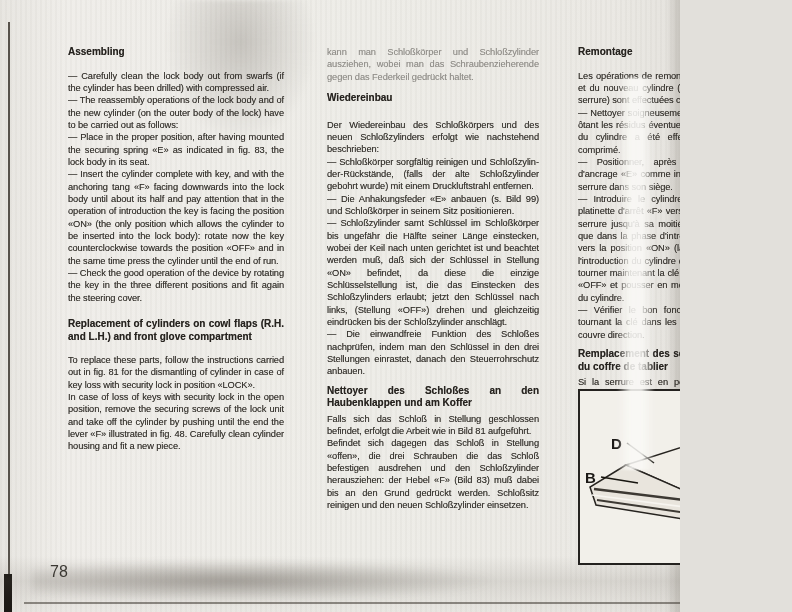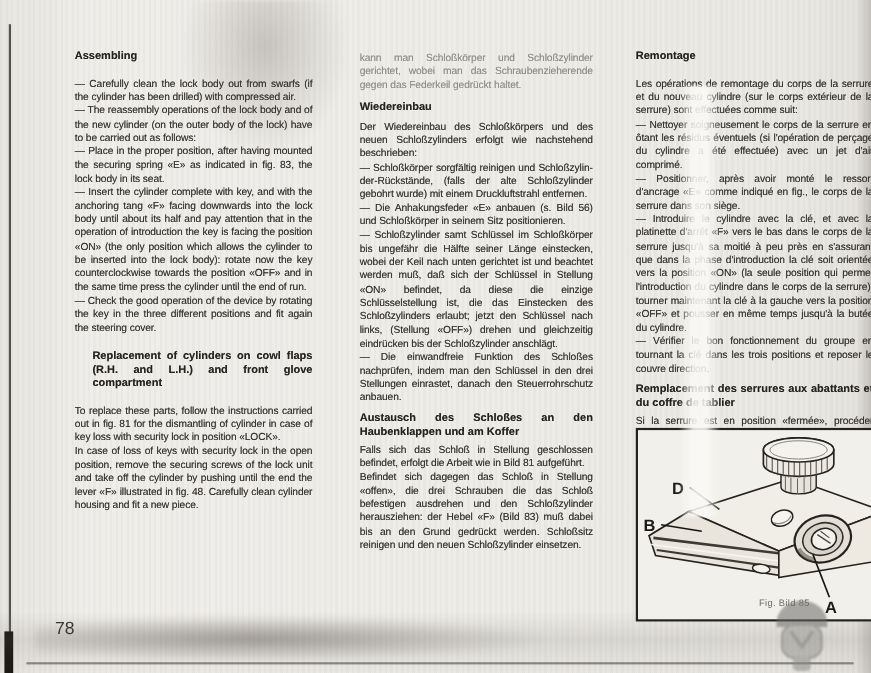--- a/index.html
+++ b/index.html
@@ -1,29 +1,29 @@
 <!DOCTYPE html>
 <html><head>
 <meta charset="utf-8">
 <style>
   html,body{margin:0;padding:0;}
   body{width:792px;height:612px;overflow:hidden;background:#e2e0db;font-family:"Liberation Sans",sans-serif;}
-  #page{position:relative;width:792px;height:612px;overflow:hidden;
+  #page{position:relative;width:680px;height:612px;overflow:hidden;
     background:linear-gradient(90deg,#e7e5e0 0%,#efede9 10%,#edece7 55%,#eae8e3 90%,#e4e2dd 100%);}
   
   #page::before{content:"";position:absolute;inset:0;pointer-events:none;
     background:repeating-linear-gradient(90deg,rgba(120,115,105,0.04) 0 2px,rgba(255,255,255,0.03) 2px 5px);}
   .col{position:absolute;top:46px;text-align:justify;color:#35322d;font-size:9.3px;line-height:12.35px;letter-spacing:-0.1px;}
   .col p{margin:0;}
   .col-en{left:68px;width:216px;}
   .col-de{left:327px;width:212px;}
   .col-fr{left:578px;width:216px;}
   .head{font-weight:bold;font-size:10px;color:#26231f;letter-spacing:0;margin:0 0 11px 0;line-height:12.5px;}
-  .head-mid{margin:14px 0 11px 16px;}
-  .head-tight{margin:9px 0 4px 0;}
+  .head-mid{margin:14px 0 11px 0;}
+  .head-tight{margin:9px 0 14px 0;}
   .head-mid-tight{margin:7px 0 3px 0;}
   .faded{opacity:0.5;}
   .softink{text-shadow:0 0 .4px rgba(50,46,40,.55);}
   
   #figure{position:absolute;left:578px;top:389px;width:228px;height:172px;border:2px solid #24221f;background:#f2f0ea;z-index:2;}
   #fig-caption{position:absolute;left:110px;top:152px;font-size:8.5px;color:#6e6b66;letter-spacing:.3px;}
   
   #watermark{position:absolute;left:660px;top:522px;z-index:6;font-weight:bold;font-size:15.5px;color:#807e7a;opacity:.85;letter-spacing:.4px;}
   #ghost{position:absolute;left:690px;top:536px;z-index:6;opacity:.55;filter:blur(1.2px);}
   
@@ -59,28 +59,28 @@
     <p>—  The reassembly operations of the lock body and of the new cylinder (on the outer body of the lock) have to be carried out as follows:</p>
     <p>—  Place in the proper position, after having mounted the securing spring «E» as indicated in fig. 83, the lock body in its seat.</p>
     <p>—  Insert the cylinder complete with key, and with the anchoring tang «F» facing downwards into the lock body until about its half and pay attention that in the operation of introduction the key is facing the position «ON» (the only position which allows the cylinder to be inserted into the lock body): rotate now the key counterclockwise towards the position «OFF» and in the same time press the cylinder until the end of run.</p>
     <p>—  Check the good operation of the device by rotating the key in the three different positions and fit again the steering cover.</p>
     <h3 class="head head-mid">Replacement of cylinders on cowl flaps (R.H. and L.H.) and front glove compartment</h3>
     <p>To replace these parts, follow the instructions carried out in fig. 81 for the dismantling of cylinder in case of key loss with security lock in position «LOCK».</p>
     <p>In case of loss of keys with security lock in the open position, remove the securing screws of the lock unit and take off the cylinder by pushing until the end the lever «F» illustrated in fig. 48. Carefully clean cylinder housing and fit a new piece.</p>
   </section>
 
   <section class="col col-de softink">
-    <p class="faded">kann man Schloßkörper und Schloßzylinder gerichtet, wobei man das Schraubenzieherende gegen das Federkeil gedrückt haltet.</p>
+    <p class="faded">kann man Schloßkörper und Schloßzylinder ausziehen, wobei man das Schraubenzieherende gegen das Federkeil gedrückt haltet.</p>
     <h3 class="head head-tight">Wiedereinbau</h3>
     <p>Der Wiedereinbau des Schloßkörpers und des neuen Schloßzylinders erfolgt wie nachstehend beschrieben:</p>
     <p>—  Schloßkörper sorgfältig reinigen und Schloßzylin­der-Rückstände, (falls der alte Schloßzylinder gebohrt wurde) mit einem Druckluftstrahl entfernen.</p>
-    <p>—  Die Anhakungsfeder «E» anbauen (s. Bild 56) und Schloßkörper in seinem Sitz positionieren.</p>
+    <p>—  Die Anhakungsfeder «E» anbauen (s. Bild 99) und Schloßkörper in seinem Sitz positionieren.</p>
     <p>—  Schloßzylinder samt Schlüssel im Schloßkörper bis ungefähr die Hälfte seiner Länge einstecken, wobei der Keil nach unten gerichtet ist und beachtet werden muß, daß sich der Schlüssel in Stellung «ON» befindet, da diese die einzige Schlüsselstellung ist, die das Einstecken des Schloßzylinders erlaubt; jetzt den Schlüssel nach links, (Stellung «OFF») drehen und gleichzeitig eindrücken bis der Schloßzylinder anschlägt.</p>
     <p>—  Die einwandfreie Funktion des Schloßes nachprüfen, indem man den Schlüssel in den drei Stellungen einrastet, danach den Steuerrohrschutz anbauen.</p>
-    <h3 class="head head-mid-tight">Austausch des Schloßes an den Haubenklappen und am Koffer</h3>
+    <h3 class="head head-mid-tight">Nettoyer des Schloßes an den Haubenklappen und am Koffer</h3>
     <p>Falls sich das Schloß in Stellung geschlossen befindet, erfolgt die Arbeit wie in Bild 81 aufgeführt.</p>
     <p>Befindet sich dagegen das Schloß in Stellung «offen», die drei Schrauben die das Schloß befestigen ausdrehen und den Schloßzylinder herausziehen: der Hebel «F» (Bild 83) muß dabei bis an den Grund gedrückt werden. Schloßsitz reinigen und den neuen Schloßzylinder einsetzen.</p>
   </section>
 
   <section class="col col-fr softink">
     <h3 class="head">Remontage</h3>
     <p>Les opérations de remontage du corps de la serrure et du nouveau cylindre (sur le corps extérieur de la serrure) sont effectuées comme suit:</p>
     <p>—  Nettoyer soigneusement le corps de la serrure en ôtant les résidus éventuels (si l'opération de perçage du cylindre a été effectuée) avec un jet d'air comprimé.</p>
     <p>—  Positionner, après avoir monté le ressort d'ancrage «E» comme indiqué en fig., le corps de la serrure dans son siège.</p>
     <p>—  Introduire le cylindre avec la clé, et avec la platinette d'arrêt «F» vers le bas dans le corps de la serrure jusqu'à sa moitié à peu près en s'assurant que dans la phase d'introduction la clé soit orientée vers la position «ON» (la seule position qui permet l'introduction du cylindre dans le corps de la serrure); tourner maintenant la clé à la gauche vers la position «OFF» et pousser en même temps jusqu'à la butée du cylindre.</p>

